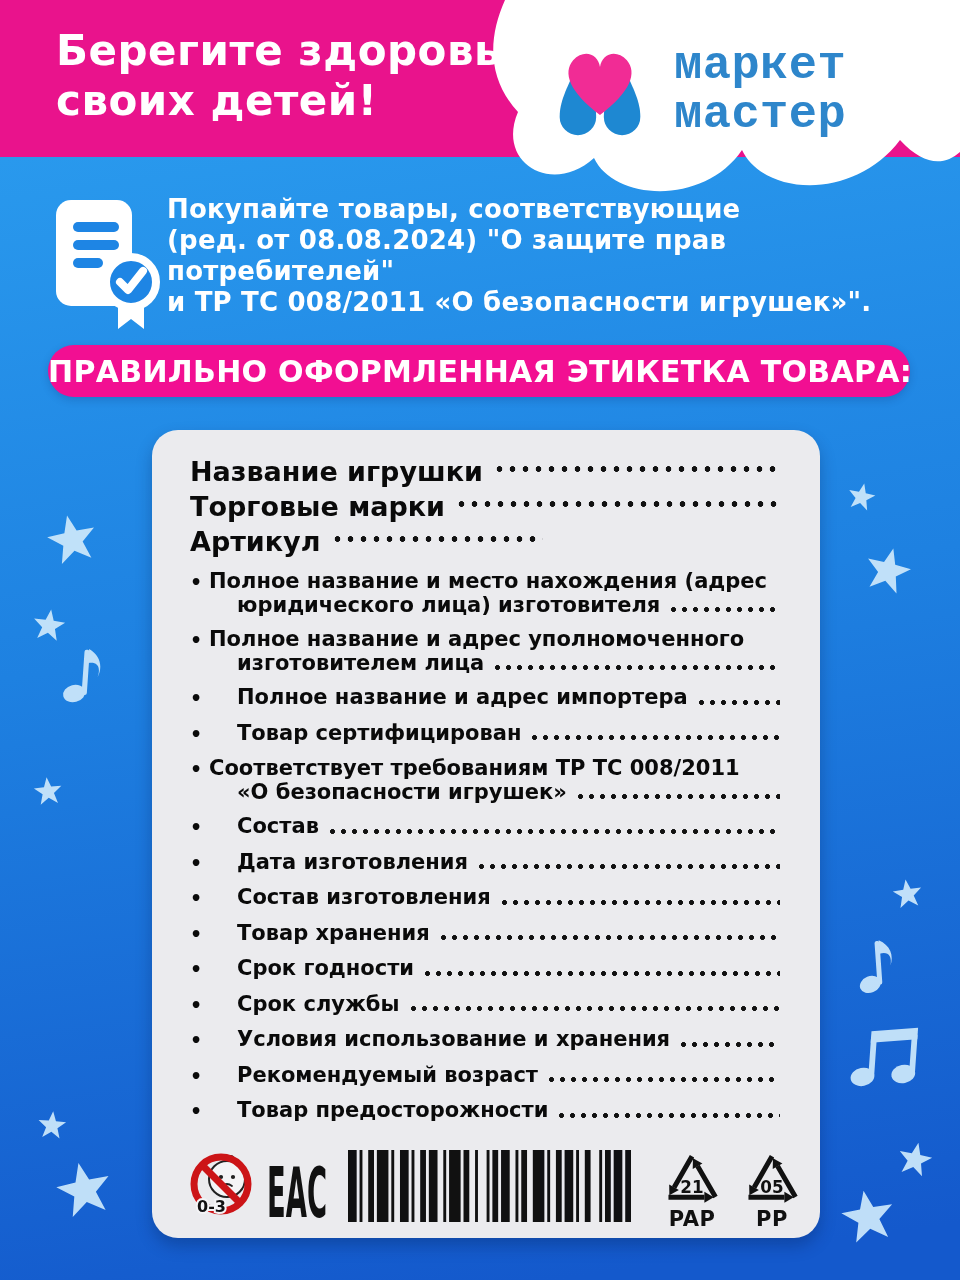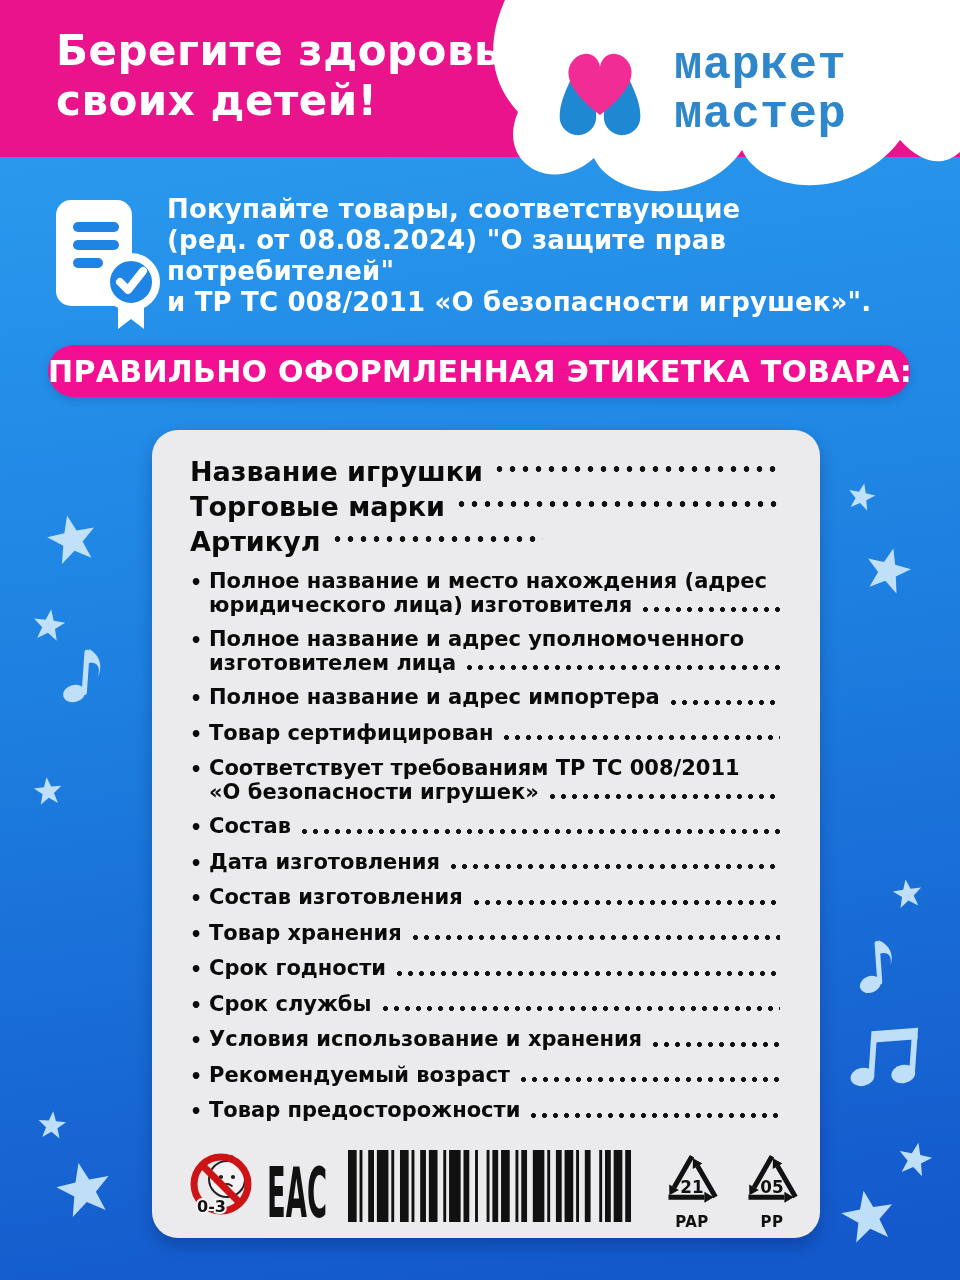--- a/index.html
+++ b/index.html
@@ -31,34 +31,34 @@
   .title-line{display:flex;align-items:center;height:35px;font-size:27px;font-weight:bold;}
   .leader{flex:1 1 auto;height:8px;margin:0 2px 6px 10px;
     background-image:radial-gradient(circle,#111 2.6px,transparent 3.1px);
     background-size:13px 8px;background-repeat:repeat-x;background-position:0 50%;}
   .leader.short{flex:0 0 212px;}
   .items{margin-top:2px;}
   .item{display:flex;margin-top:11px;font-size:21px;font-weight:bold;line-height:23.5px;}
   .bullet{flex:0 0 19px;font-size:19px;padding-top:1px;}
   .item-lines{flex:1 1 auto;min-width:0;}
   .iline{display:flex;align-items:flex-end;}
-  .iline .ltext{white-space:nowrap;}
+  .iline .ltext{white-space:nowrap;margin-left:28px;}
   .iline .leader{height:7px;margin:0 0 4px 8px;
     background-image:radial-gradient(circle,#111 2.2px,transparent 2.7px);
     background-size:11px 7px;}
   
   .marks{display:flex;align-items:flex-start;margin-top:26px;padding-left:0;}
   .mark{flex:0 0 auto;}
   .mark-age{width:62px;height:74px;}
   .mark-eac{width:62px;height:74px;margin-left:14px;}
   .mark-barcode{width:283px;height:72px;margin-left:20px;}
   .mark-recycle{width:66px;margin-left:28px;text-align:center;}
   .mark-recycle + .mark-recycle{margin-left:14px;text-align:center;}
   .mark-recycle svg{width:62px;height:56px;display:block;margin:0 auto;}
-  .recycle-label{font-size:15px;font-weight:bold;color:#111;margin-top:7px;letter-spacing:.5px;}
+  .recycle-label{font-size:21px;font-weight:bold;color:#111;margin-top:1px;letter-spacing:.5px;}
   
   .deco{position:absolute;color:#C9E6FB;opacity:.95;}
   .deco svg{display:block;width:100%;height:100%;fill:currentColor;}
 </style>
 </head>
 <body>
 
 <div class="page">
 
   <div class="pink-header"></div>

